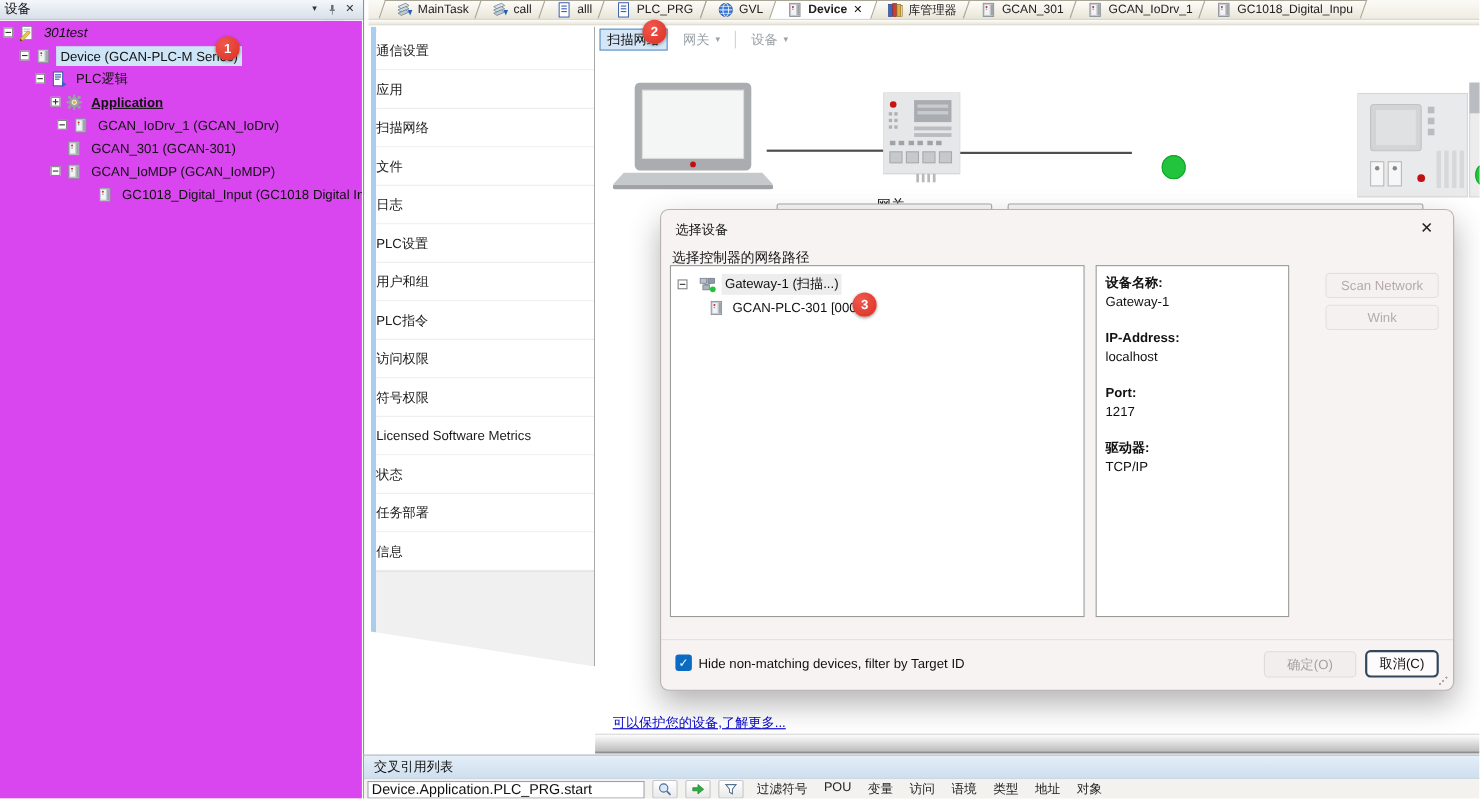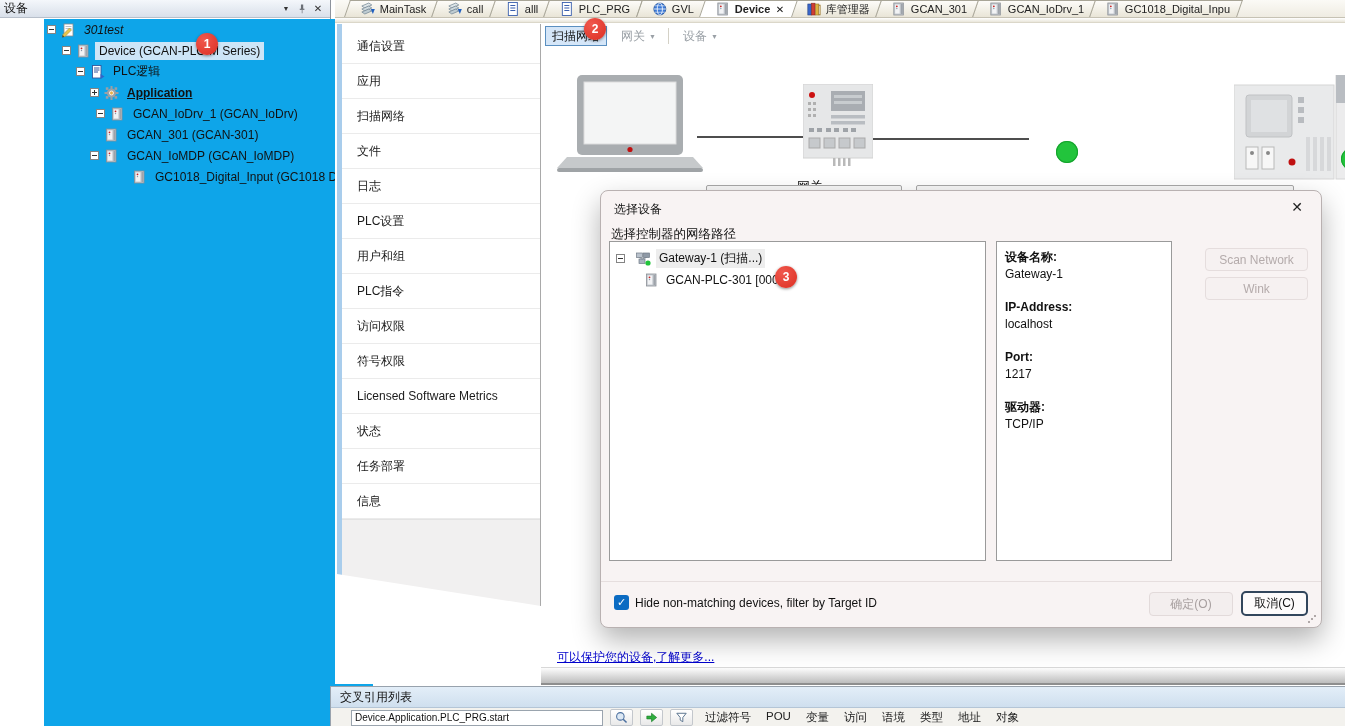--- a/index.html
+++ b/index.html
@@ -6,21 +6,21 @@
   html,body { width:1345px; height:726px; overflow:hidden; font-family:"Liberation Sans","DejaVu Sans",sans-serif; background:#fff; }
   .abs { position:absolute; }
   #root { position:relative; width:1345px; height:726px; background:#fff; }
 
   
   #left-panel { left:0; top:0; width:331px; height:726px; background:#fff; border-right:1px solid #8d939c; }
   #lp-header { left:0; top:0; width:330px; height:18px; background:linear-gradient(#f4f7fb,#d9e0ea); border-bottom:1px solid #b7bfca; display:flex; align-items:center; padding:0 4px; font-size:12px; color:#111; }
   #lp-header .sp { flex:1; }
   .hd-ic { width:16px; height:14px; display:flex; align-items:center; justify-content:center; font-size:10px; color:#333; cursor:default; }
   #lp-combo-btn { right:18px; top:19px; width:20px; height:15px; border:1px solid #7f9db9; background:#fff; font-size:8px; color:#444; display:flex; align-items:center; justify-content:center; }
-  #lp-tree { left:0; top:19px; width:329px; bottom:0; background:#0ea5e9; overflow:hidden;margin-left:44px; }
+  #lp-tree { left:0; top:19px; width:329px; bottom:0; background:#d946ef; overflow:hidden; }
   .trow { height:21px; display:flex; align-items:center; font-size:12px; color:#111; white-space:nowrap; }
   .exp { width:9px; height:9px; border:1px solid #848484; background:#fff; position:relative; flex:0 0 9px; margin-right:4px; }
   .exp::before { content:""; position:absolute; left:1px; right:1px; top:50%; height:1px; margin-top:-0.5px; background:#333; }
   .exp.plus::after { content:""; position:absolute; top:1px; bottom:1px; left:50%; width:1px; margin-left:-0.5px; background:#333; }
   .exp.none { visibility:hidden; }
   .tlab { padding:2px 4px; }
   .trow.sel .tlab { background:#cde5f7; }
   .ticon { width:17px; height:16px; margin-right:3px; flex:0 0 17px; }
   .it { font-style:italic; }
   .bu { font-weight:bold; text-decoration:underline; }
@@ -32,21 +32,21 @@
   .tab.active { background:#fff; font-weight:bold; z-index:2; }
   .tab .ticon { margin:0; width:16px; flex:0 0 16px; }
   .tab-close { font-size:10px; font-weight:bold; color:#111; margin-left:2px; }
 
   
   #editor { left:335px; top:17px; width:1010px; height:667px; background:#fff; border-top:1px solid #c6c2b4; }
   #topband { left:0; top:0; width:1010px; height:5px; background:linear-gradient(#ffffff,#e9e6da); border-bottom:1px solid #dbd7c9; }
 
   
   #menu-col { left:2px; top:6px; width:204px; height:582px; background:#fff; border-right:1px solid #a9a9a9; border-left:5px solid #a9cdec; clip-path:polygon(0 0,100% 0,100% 100%,0 calc(100% - 32px)); z-index:2; }
-  .mitem { height:35px; line-height:35px; padding-left:15px; font-size:12px; color:#1a1a1a; border-bottom:1px solid #ebebeb; background:#fff; white-space:nowrap; }
+  .mitem { height:35px; line-height:35px; font-size:12px; color:#1a1a1a; border-bottom:1px solid #ebebeb; background:#fff; white-space:nowrap; }
   #menu-fill { height:90px; background:#f1f0f0; border-top:1px solid #e3e3e3; }
 
   
   #ed-toolbar { left:206px; top:5px; width:800px; height:26px; display:flex; align-items:center; font-size:12px; }
   #scan-btn { margin-left:4px; padding:2px 6px; background:#d5e6f8; border:1px solid #5a8fc0; color:#111; height:20px; display:flex; align-items:center; }
   .tb-gray { color:#9aa0a6; margin-left:14px; display:flex; align-items:center; gap:4px; }
   .tb-arrow { font-size:7px; color:#9aa0a6; }
   .tb-sep { width:1px; height:16px; background:#d4d1c6; margin-left:12px; }
 
   
@@ -81,21 +81,21 @@
   #cancel-btn { left:640px; top:400px; width:67px; height:25px; background:#fdfbfb; border:2px solid #32465c; border-radius:5px; color:#111; font-size:12px; display:flex; align-items:center; justify-content:center; }
   #dlg-grip { right:5px; bottom:4px; width:8px; height:8px; background:radial-gradient(circle at 1px 7px,#b0a8a8 1px,transparent 1.2px),radial-gradient(circle at 4px 4px,#b0a8a8 1px,transparent 1.2px),radial-gradient(circle at 7px 1px,#b0a8a8 1px,transparent 1.2px); }
 
   
   .badge { position:absolute; width:22px; height:22px; border-radius:50%; background:radial-gradient(circle at 35% 30%,#f0584d,#dc2e22); color:#fff; font-size:12px; font-weight:bold; display:flex; align-items:center; justify-content:center; box-shadow:0 1px 3px rgba(0,0,0,.45); z-index:40; }
 
   
   #bottom-panel { left:330px; top:686px; width:1015px; height:40px; border-top:1px solid #98a2ad; border-left:1px solid #98a2ad; background:#fff; z-index:5; }
   #bp-header { left:0; top:0; width:1014px; height:21px; background:linear-gradient(#e3eef8,#cfdfee); border-bottom:1px solid #b4c5d6; display:flex; align-items:center; padding-left:9px; font-size:12px; color:#111; }
   #bp-row { left:0; top:21px; width:1014px; height:19px; background:#f3f2ee; display:flex; align-items:center; }
-  #bp-input { margin-left:20px; width:252px; height:16px; border:1px solid #9aa4ae; background:#fff; font-size:10px; padding:0 3px; font-family:"Liberation Sans","DejaVu Sans",sans-serif; color:#111; }
+  #bp-input { margin-left:3px; width:252px; height:16px; border:1px solid #9aa4ae; background:#fff; font-size:13px; padding:0 3px; font-family:"Liberation Sans","DejaVu Sans",sans-serif; color:#111; }
   .bp-btn { width:23px; height:17px; margin-left:7px; border:1px solid #c3c7cc; border-radius:2px; background:linear-gradient(#ffffff,#e9e9e9); display:flex; align-items:center; justify-content:center; }
   #bp-cols { display:flex; gap:15px; margin-left:12px; font-size:11.5px; color:#222; white-space:nowrap; }
 
   svg.ic { display:block; width:100%; height:100%; }
 </style>
 </head>
 <body>
 
 <svg width="0" height="0" style="position:absolute">
   <defs>

